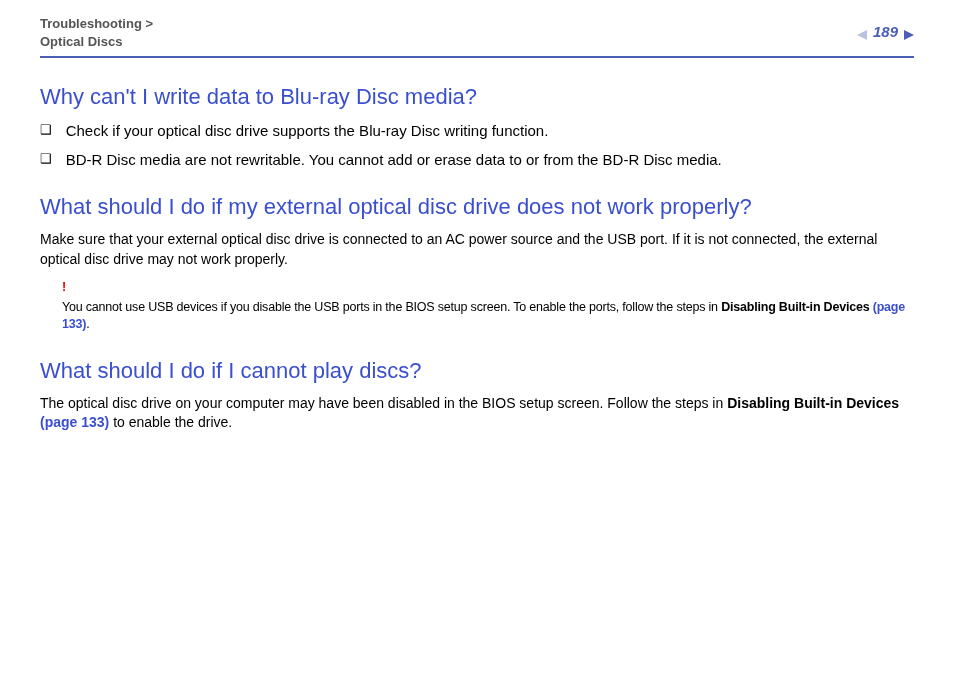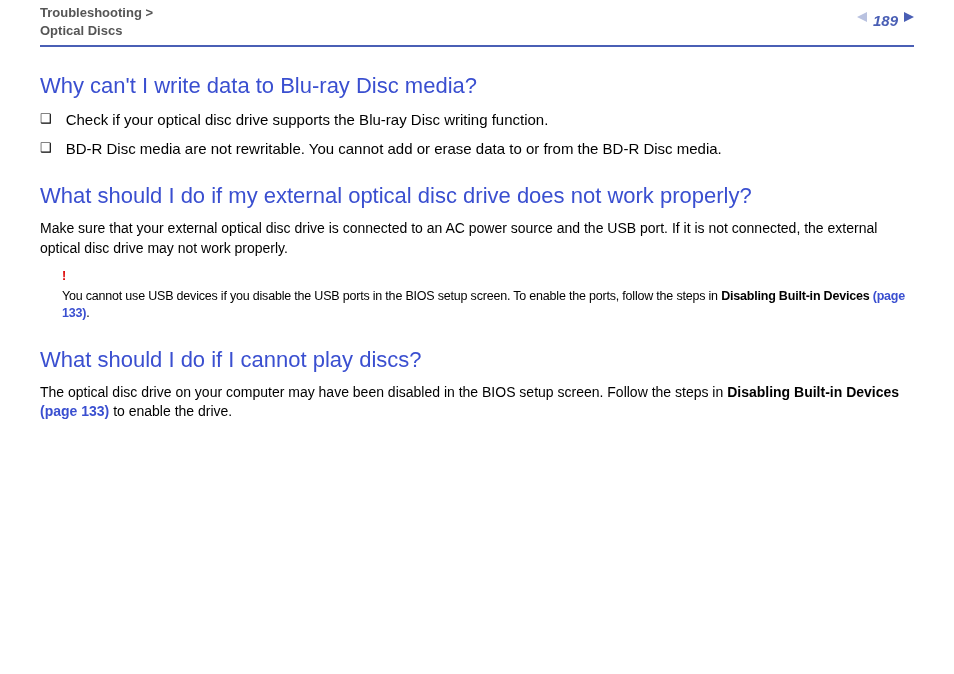--- a/index.html
+++ b/index.html
@@ -5,34 +5,34 @@
   * { box-sizing: border-box; margin: 0; padding: 0; }
   body {
     font-family: Arial, Helvetica, sans-serif;
     width: 954px;
     height: 674px;
     background: #fff;
     color: #000;
     position: relative;
   }
   .header {
-    padding: 4px 40px 6px 40px;
+    padding: 15px 40px 6px 40px;
     display: flex;
     justify-content: space-between;
     align-items: flex-start;
   }
   .breadcrumb {
     font-size: 13px;
     font-weight: bold;
     color: #555;
     line-height: 1.35;
   }
   .pager {
     display: flex;
-    align-items: flex-start;
+    align-items: flex-end;
     gap: 6px;
     margin-top: 8px;
   }
   .page-num {
     font-size: 15px;
     font-weight: bold;
     font-style: italic;
     color: #4a5fb5;
   }
   .arrow-left {

